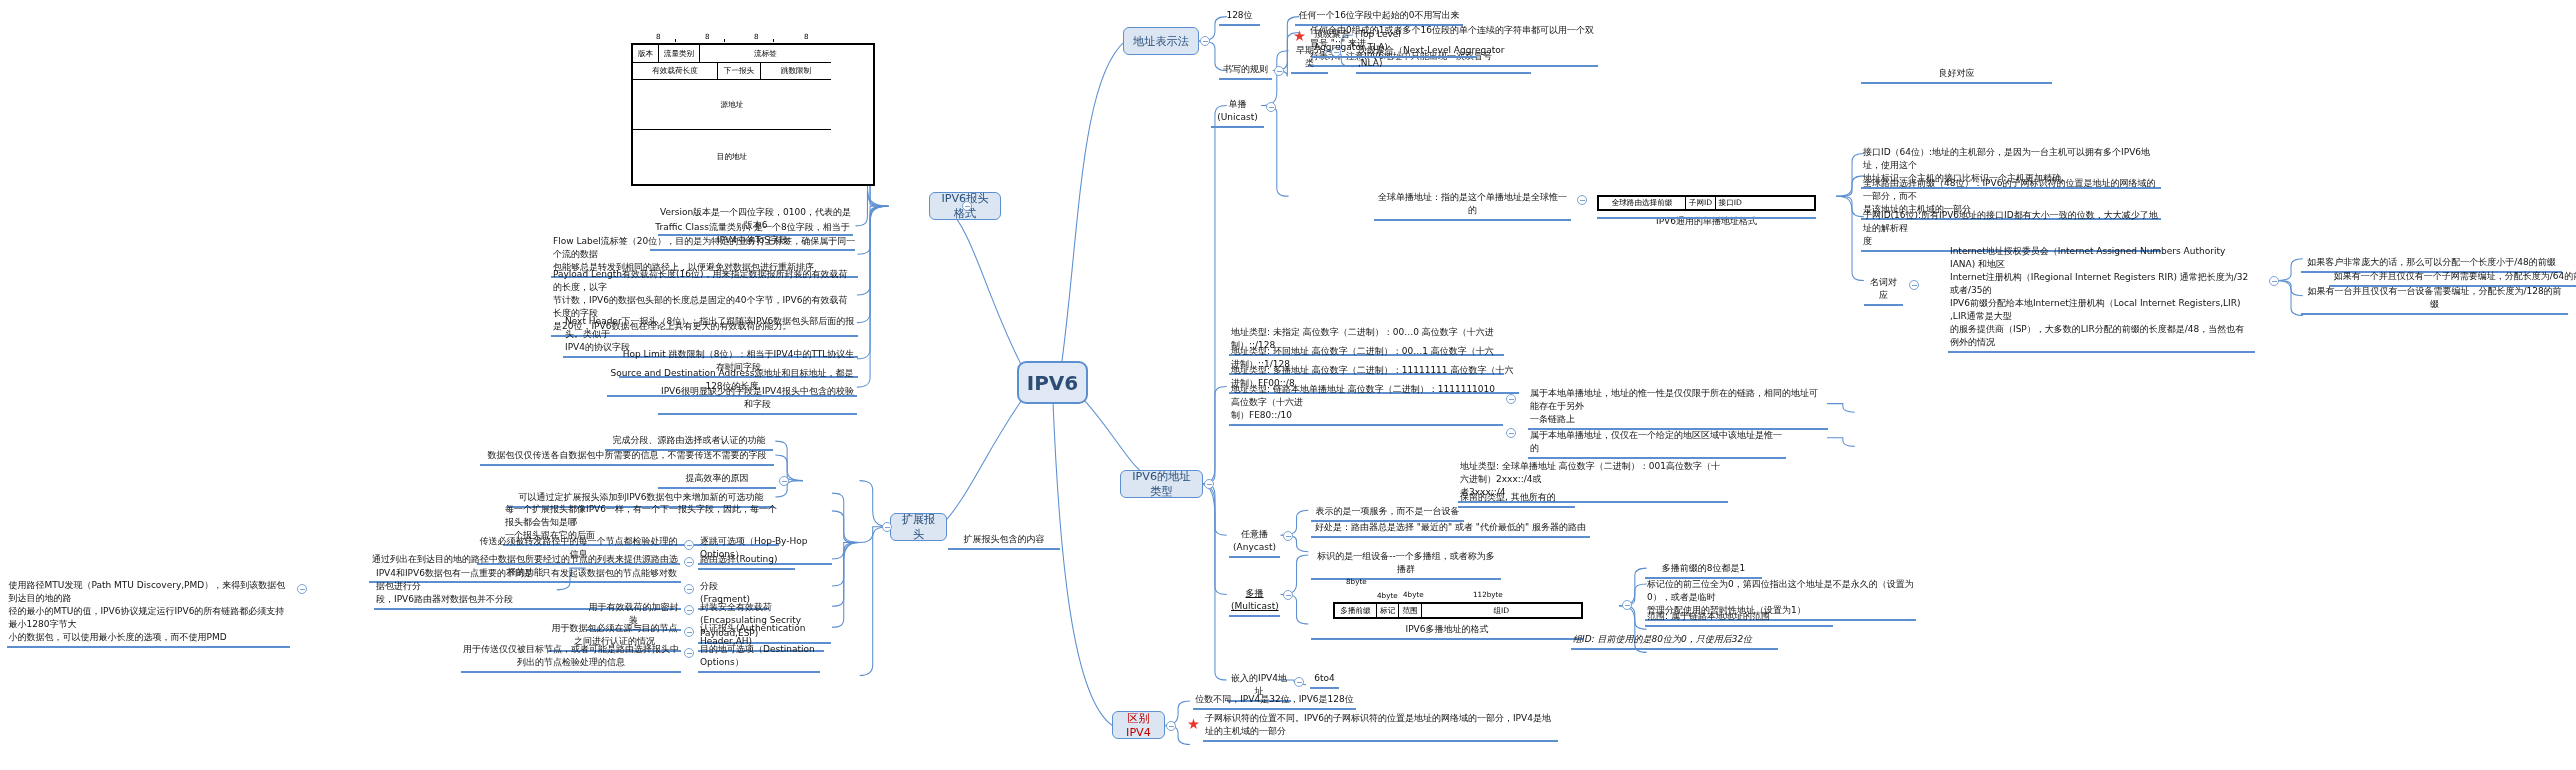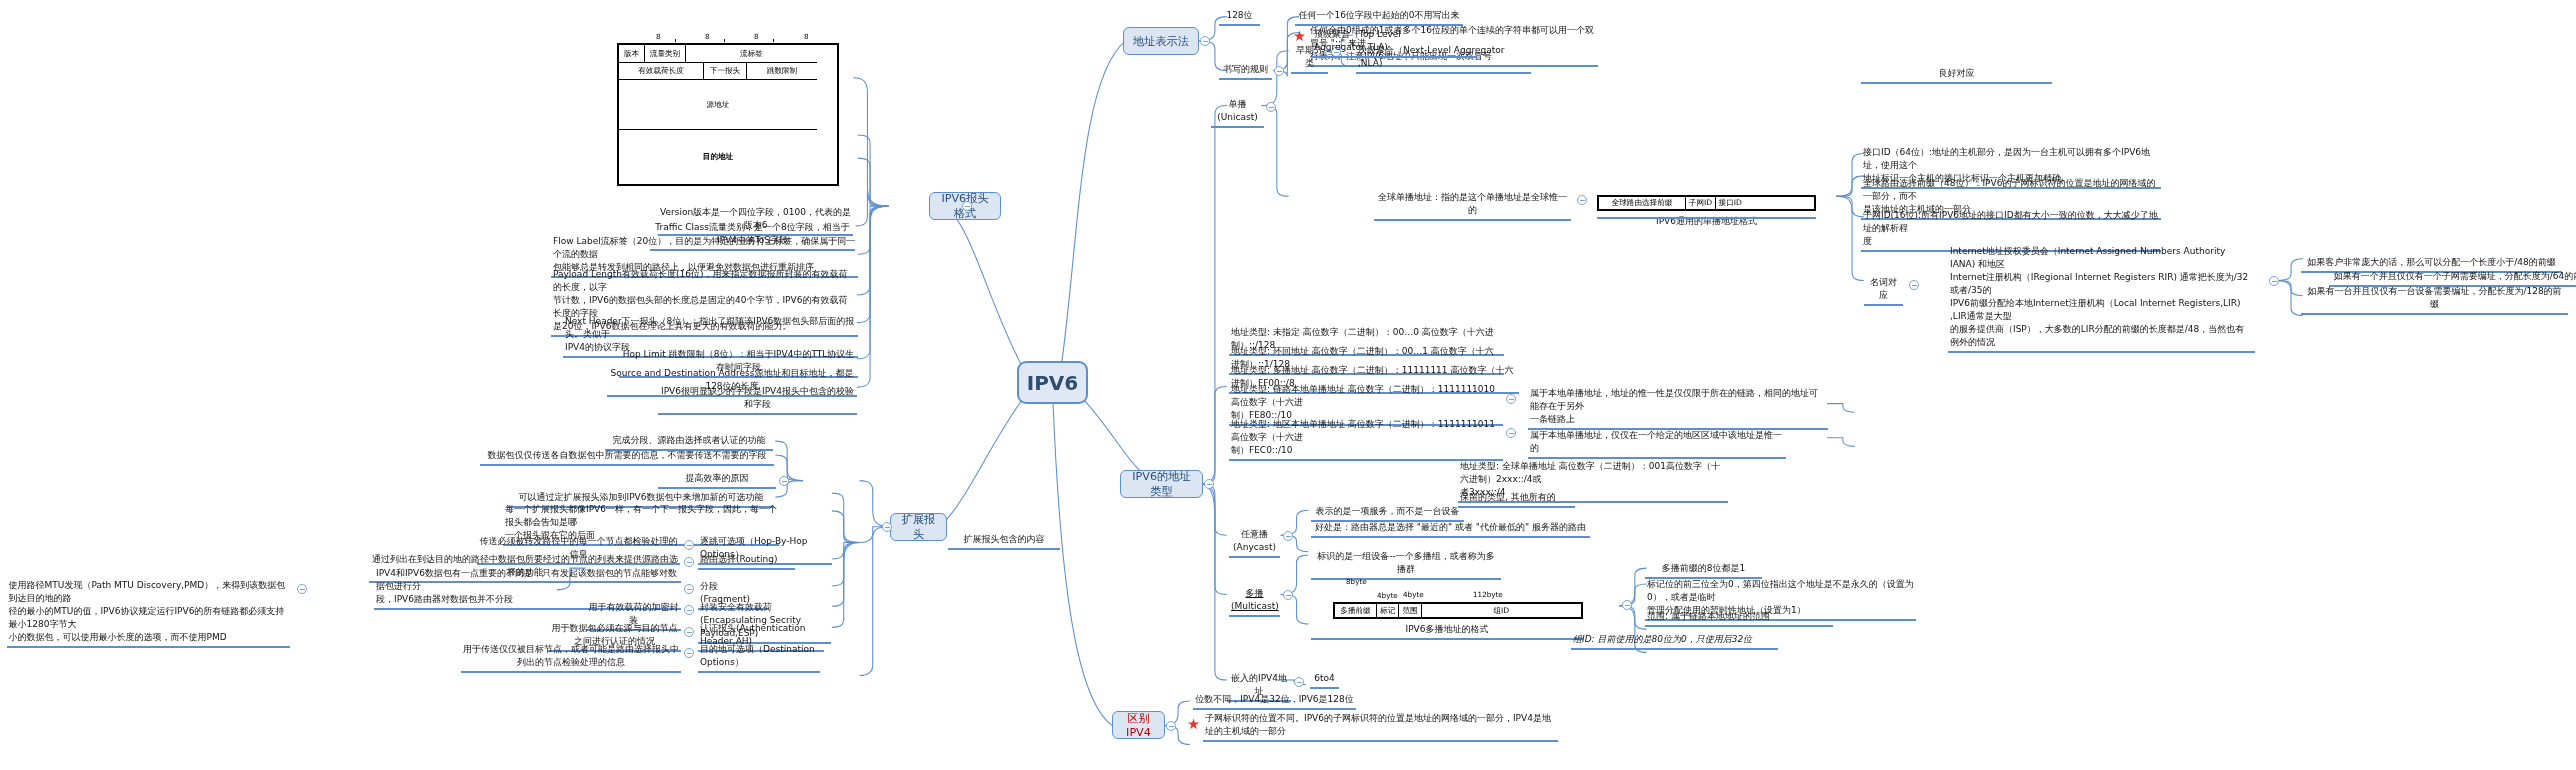--- a/index.html
+++ b/index.html
@@ -246,36 +246,36 @@
   <div class="toggle" style="left:1166px; top:721px;"></div>
 
   <div class="bitlab" style="left:656px; top:32px;">8</div>
   <div class="bitlab" style="left:705px; top:32px;">8</div>
   <div class="bitlab" style="left:754px; top:32px;">8</div>
   <div class="bitlab" style="left:804px; top:32px;">8</div>
   <div class="tick" style="left:675px; top:39px;"></div>
   <div class="tick" style="left:724px; top:39px;"></div>
   <div class="tick" style="left:773px; top:39px;"></div>
 
-  <div class="hdr-table" style="left:617px; top:43px; width:222px; height:143px;">
+  <div class="hdr-table" style="left:631px; top:43px; width:244px; height:143px;">
     <div class="hdr-row" style="height:18px;">
       <div class="hdr-cell" style="width:26px;">版本</div>
       <div class="hdr-cell" style="width:41px;">流量类别</div>
       <div class="hdr-cell last" style="width:131px;">流标签</div>
     </div>
     <div class="hdr-row" style="height:17px;">
       <div class="hdr-cell" style="width:85px;">有效载荷长度</div>
       <div class="hdr-cell" style="width:43px;">下一报头</div>
       <div class="hdr-cell last" style="width:70px;">跳数限制</div>
     </div>
     <div class="hdr-row" style="height:50px;">
       <div class="hdr-cell last" style="width:198px;">源地址</div>
     </div>
     <div class="hdr-row lastrow" style="height:54px;">
-      <div class="hdr-cell last" style="width:198px;font-weight:bold;">目的地址</div>
+      <div class="hdr-cell last" style="width:198px;">目的地址</div>
     </div>
   </div>
 
   <div class="node ctr" style="left:658px; top:205px; width:195px;">Version版本是一个四位字段，0100，代表的是版本6</div>
   <div class="node ctr" style="left:650px; top:220px; width:205px;">Traffic Class流量类别，是一个8位字段，相当于IPV4中的ToS字段</div>
   <div class="node" style="left:551px; top:234px; width:307px;">Flow Label流标签（20位），目的是为特定的业务打上标签，确保属于同一个流的数据
 包能够总是转发到相同的路径上，以便避免对数据包进行重新排序</div>
   <div class="node" style="left:551px; top:267px; width:307px;">Payload Length有效载荷长度(16位)，用来指定数据报所封装的有效载荷的长度，以字
 节计数，IPV6的数据包头部的长度总是固定的40个字节，IPV6的有效载荷长度的字段
 是20位，IPV6数据包在理论上具有更大的有效载荷的能力。</div>
@@ -378,22 +378,20 @@
 
   <div class="node" style="left:1229px; top:325px; width:275px;">地址类型: 未指定 高位数字（二进制）：00…0 高位数字（十六进制）::/128</div>
   <div class="node" style="left:1229px; top:344px; width:275px;">地址类型: 环回地址 高位数字（二进制）：00…1 高位数字（十六进制）::1/128</div>
   <div class="node" style="left:1229px; top:363px; width:290px;">地址类型: 多播地址 高位数字（二进制）：11111111 高位数字（十六进制）FF00::/8</div>
   <div class="node" style="left:1229px; top:382px; width:274px;">地址类型: 链路本地单播地址 高位数字（二进制）：1111111010 高位数字（十六进
 制）FE80::/10</div>
   <div class="toggle" style="left:1506px; top:394px;"></div>
   <div class="node" style="left:1528px; top:386px; width:300px;">属于本地单播地址，地址的惟一性是仅仅限于所在的链路，相同的地址可能存在于另外
 一条链路上</div>
 
-  <div class="node" style="left:1229px; top:417px; width:274px;">地址类型: 地区本地单播地址 高位数字（二进制）：1111111011高位数字（十六进
-制）FEC0::/10</div>
   <div class="toggle" style="left:1506px; top:428px;"></div>
   <div class="node" style="left:1528px; top:428px; width:258px;">属于本地单播地址，仅仅在一个给定的地区区域中该地址是惟一的</div>
 
   <div class="node" style="left:1458px; top:459px; width:270px;">地址类型: 全球单播地址 高位数字（二进制）：001高位数字（十六进制）2xxx::/4或
 者3xxx::/4</div>
   <div class="node" style="left:1458px; top:490px; width:117px;">保留的类型, 其他所有的</div>
 
   <div class="node ctr" style="left:1229px; top:527px; width:51px;">任意播(Anycast)</div>
   <div class="toggle" style="left:1283px; top:531px;"></div>
   <div class="node ctr" style="left:1311px; top:504px; width:153px;">表示的是一项服务，而不是一台设备</div>

